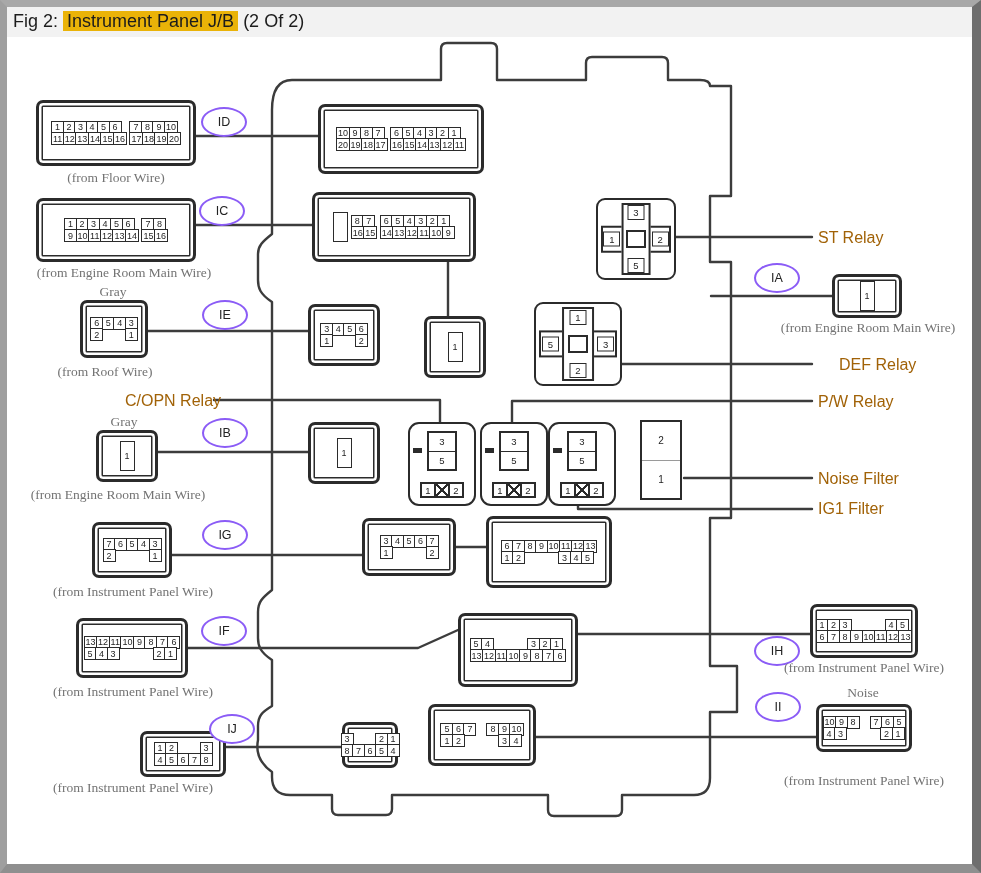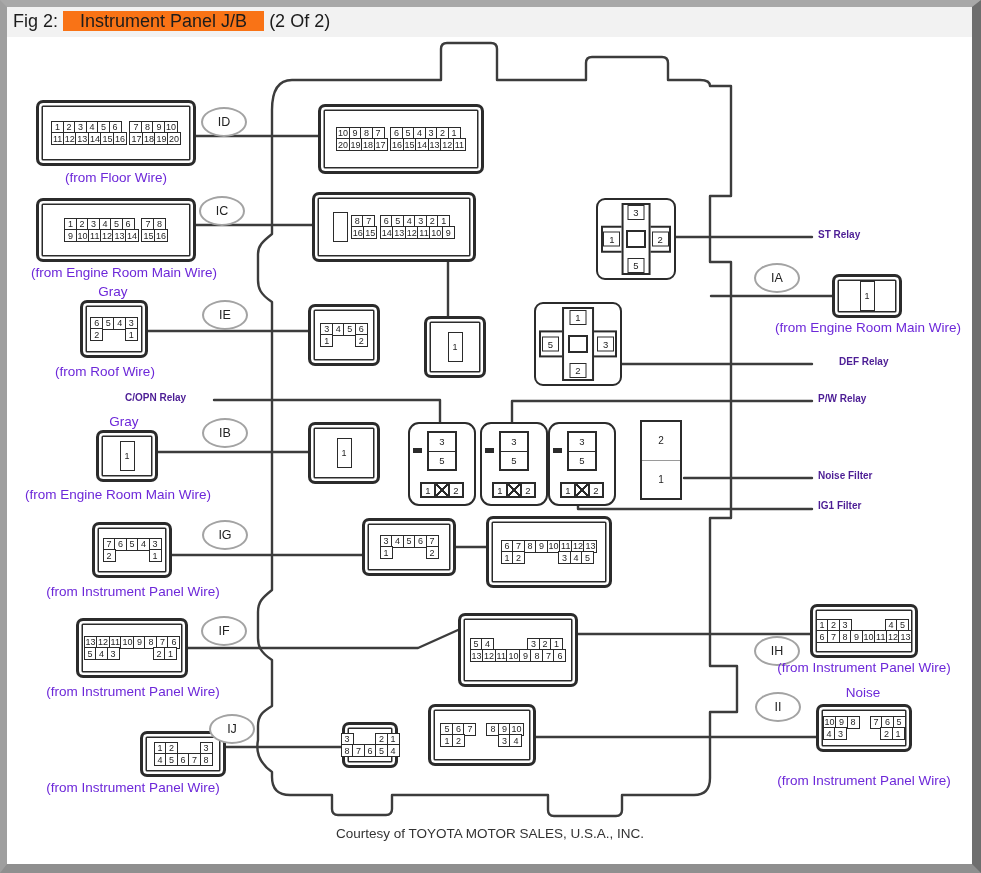--- a/index.html
+++ b/index.html
@@ -2,38 +2,38 @@
 <html><head>
 <meta charset="utf-8">
 <style>
   html,body{margin:0;padding:0;background:#cfcfcf;}
   .stage{position:relative;width:981px;height:873px;background:#fff;overflow:hidden;
          font-family:"Liberation Sans",sans-serif;}
   .frame{position:absolute;inset:0;border-style:solid;border-width:7px 9px 9px 7px;
          border-color:#a8a8a8 #6e6e6e #8f8f8f #9f9f9f;pointer-events:none;z-index:50;}
   .titlebar{position:absolute;left:7px;top:7px;right:9px;height:30px;background:#f2f2f2;
             font-size:18px;color:#1c1c1c;padding:4px 0 0 6px;box-sizing:border-box;z-index:5;}
-  .hl{background:#f97316;padding:0 17px;margin-top:8px;}
+  .hl{background:#eab308;padding:0 4px;margin-top:8px;}
   svg.lines{position:absolute;left:0;top:0;z-index:1;}
-  .oval{position:absolute;width:42px;height:26px;border:2px solid #a3a3a3;border-radius:50%;
+  .oval{position:absolute;width:42px;height:26px;border:2px solid #8b5cf6;border-radius:50%;
         background:#fff;display:flex;align-items:center;justify-content:center;
         font-size:12.5px;color:#222;z-index:3;}
   .conn{position:absolute;border:3px solid #2b2b2b;border-radius:7px;background:#fff;
         box-shadow:inset 0 0 0 2.5px #fff,inset 0 0 0 4px #2b2b2b;
         display:flex;align-items:center;justify-content:center;padding:3px;box-sizing:border-box;z-index:2;}
   .grp{display:flex;flex-direction:column;margin:0 2px;}
   .prow{display:flex;}
   .pin{box-sizing:border-box;min-width:13px;height:13px;border:1.5px solid #2b2b2b;background:#fff;
        margin:-0.75px;font-size:9px;color:#1e1e1e;display:flex;align-items:center;justify-content:center;
        padding:0 1px;}
   .pin.sp{border-color:transparent;background:transparent;}
   .grp.tall .pin{min-width:15px;height:30px;}
-  .cap{position:absolute;transform:translateX(-50%);font-size:13.5px;color:#6d28d9;
-       white-space:nowrap;z-index:3;}
-  .lab{position:absolute;font-size:10px;color:#4c1d95;white-space:nowrap;z-index:3;font-weight:bold;}
+  .cap{position:absolute;transform:translateX(-50%);font-size:13.5px;color:#737373;
+       white-space:nowrap;z-index:3;font-family:Liberation Serif, serif;}
+  .lab{position:absolute;font-size:16px;color:#a16207;white-space:nowrap;z-index:3;}
   .cross{position:absolute;border:2.5px solid #2b2b2b;border-radius:9px;background:#fff;z-index:2;}
   .cr-h{position:absolute;top:50%;left:4%;transform:translateY(-50%);height:34%;width:92%;
         border:2.5px solid #2b2b2b;background:#fff;box-sizing:border-box;}
   .cr-v{position:absolute;left:50%;top:4%;transform:translateX(-50%);width:38%;height:92%;
         border:2.5px solid #2b2b2b;background:#fff;box-sizing:border-box;}
   .cr-pin{position:absolute;width:17px;height:15px;border:1.5px solid #2b2b2b;background:#fff;
           font-size:9.5px;color:#1e1e1e;display:flex;align-items:center;justify-content:center;box-sizing:border-box;}
   .cr-top{left:50%;top:7%;transform:translateX(-50%);}
   .cr-bot{left:50%;bottom:7%;transform:translateX(-50%);}
   .cr-left{left:7%;top:50%;transform:translateY(-50%);}
@@ -585,16 +585,15 @@
   <div class="cap" style="left:863px;top:685px">Noise</div>
   <div class="cap" style="left:864px;top:773px">(from Instrument Panel Wire)</div>
 
   <div class="lab" style="left:818px;top:229px">ST Relay</div>
   <div class="lab" style="left:839px;top:356px">DEF Relay</div>
   <div class="lab" style="left:818px;top:393px">P/W Relay</div>
   <div class="lab" style="left:125px;top:392px">C/OPN Relay</div>
   <div class="lab" style="left:818px;top:470px">Noise Filter</div>
   <div class="lab" style="left:818px;top:500px">IG1 Filter</div>
 
-  <div class="courtesy" style="left:490px;top:826px">Courtesy of TOYOTA MOTOR SALES, U.S.A., INC.</div>
 
   <div class="frame"></div>
 </div>
 
 </body></html>

